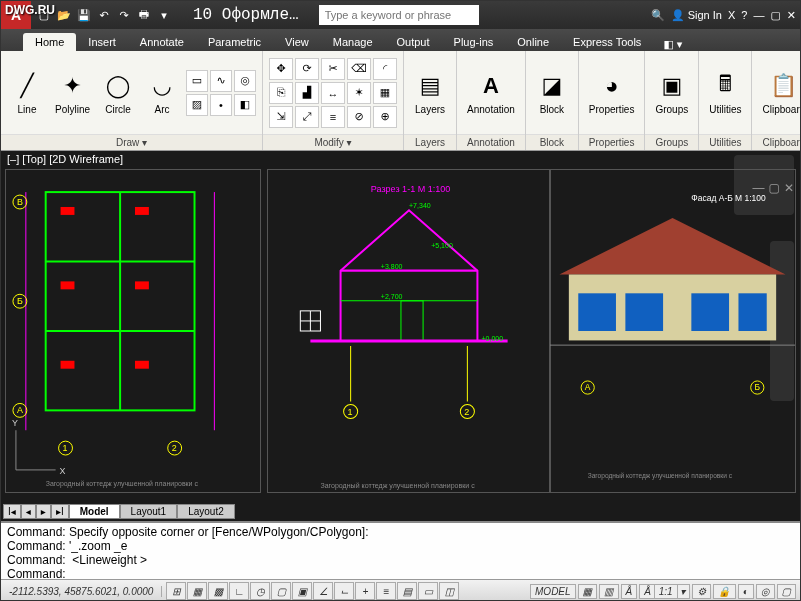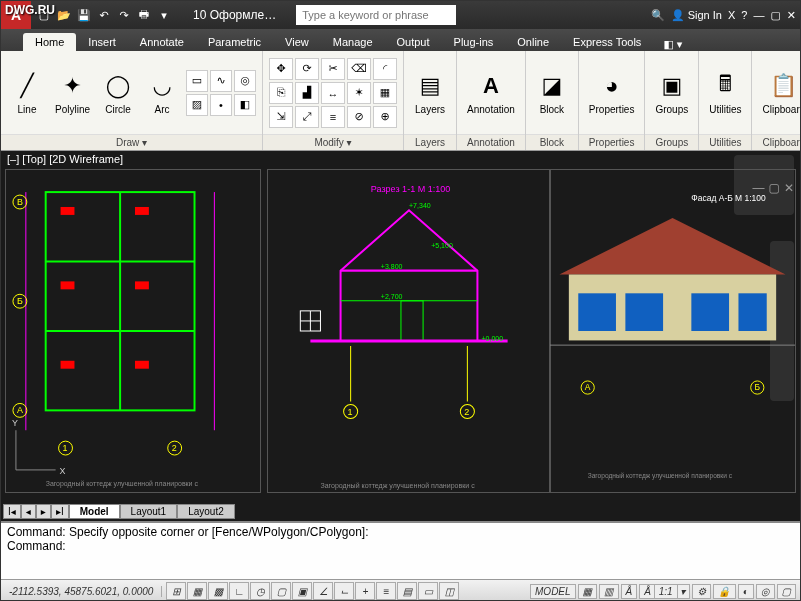--- a/index.html
+++ b/index.html
@@ -3,21 +3,21 @@
 <meta charset="utf-8">
 <style>
 * { margin: 0; padding: 0; box-sizing: border-box; font-family: "Segoe UI", Tahoma, sans-serif; }
 body { width: 801px; height: 601px; overflow: hidden; background: #e6e6e6; border: 1px solid #333; position: relative; }
 
 
 .titlebar { height: 28px; background: linear-gradient(#3a3a3a,#2a2a2a); display: flex; align-items: center; color: #fff; font-size: 11px; }
 .titlebar .logo { width: 30px; height: 28px; background: #c62828; display: flex; align-items: center; justify-content: center; font-weight: bold; font-size: 14px; }
 .titlebar .qat { display: flex; gap: 2px; margin-left: 4px; }
 .titlebar .qat span { width: 18px; height: 18px; display: flex; align-items: center; justify-content: center; cursor: pointer; }
-.titlebar .title { margin-left: 20px; color: #fff; font-size: 12px; }
+.titlebar .title { margin-left: 20px; color: #fff; font-size: 16px; font-family: Liberation Mono, monospace; }
 .titlebar .search { margin-left: 20px; height: 20px; width: 160px; background: #fff; border: none; font-size: 11px; padding: 0 6px; color: #888; }
 .titlebar .right { margin-left: auto; display: flex; gap: 6px; align-items: center; padding-right: 4px; }
 .titlebar .right span { cursor: pointer; }
 .watermark { position: absolute; top: 0; left: 0; color: #fff; font-weight: bold; font-size: 12px; text-shadow: 1px 1px 2px #000; pointer-events: none; padding: 2px 4px; }
 
 
 .ribbon-tabs { height: 22px; background: linear-gradient(#4a4a4a,#3a3a3a); display: flex; align-items: flex-end; padding-left: 22px; }
 .ribbon-tabs .tab { padding: 3px 12px; font-size: 11px; color: #fff; cursor: pointer; border-top-left-radius: 3px; border-top-right-radius: 3px; }
 .ribbon-tabs .tab.active { background: #f5f5f0; color: #000; }
 .ribbon-tabs .gear { margin-left: 10px; color: #fff; font-size: 11px; }
@@ -347,20 +347,22 @@
     <span class="nav">▸</span>
     <span class="nav">▸I</span>
     <span class="lt active">Model</span>
     <span class="lt">Layout1</span>
     <span class="lt">Layout2</span>
   </div>
 </div>
 
 <div class="cmdwin">
   <div>Command: Specify opposite corner or [Fence/WPolygon/CPolygon]:</div>
+  <div>Command: '_.zoom _e</div>
+  <div>Command:  &lt;Lineweight &gt;</div>
   <div>Command:</div>
 </div>
 
 <div class="statusbar">
   <div class="coords">-2112.5393, 45875.6021, 0.0000</div>
   <div class="btns">
     <span>⊞</span>
     <span>▦</span>
     <span>▩</span>
     <span>∟</span>

